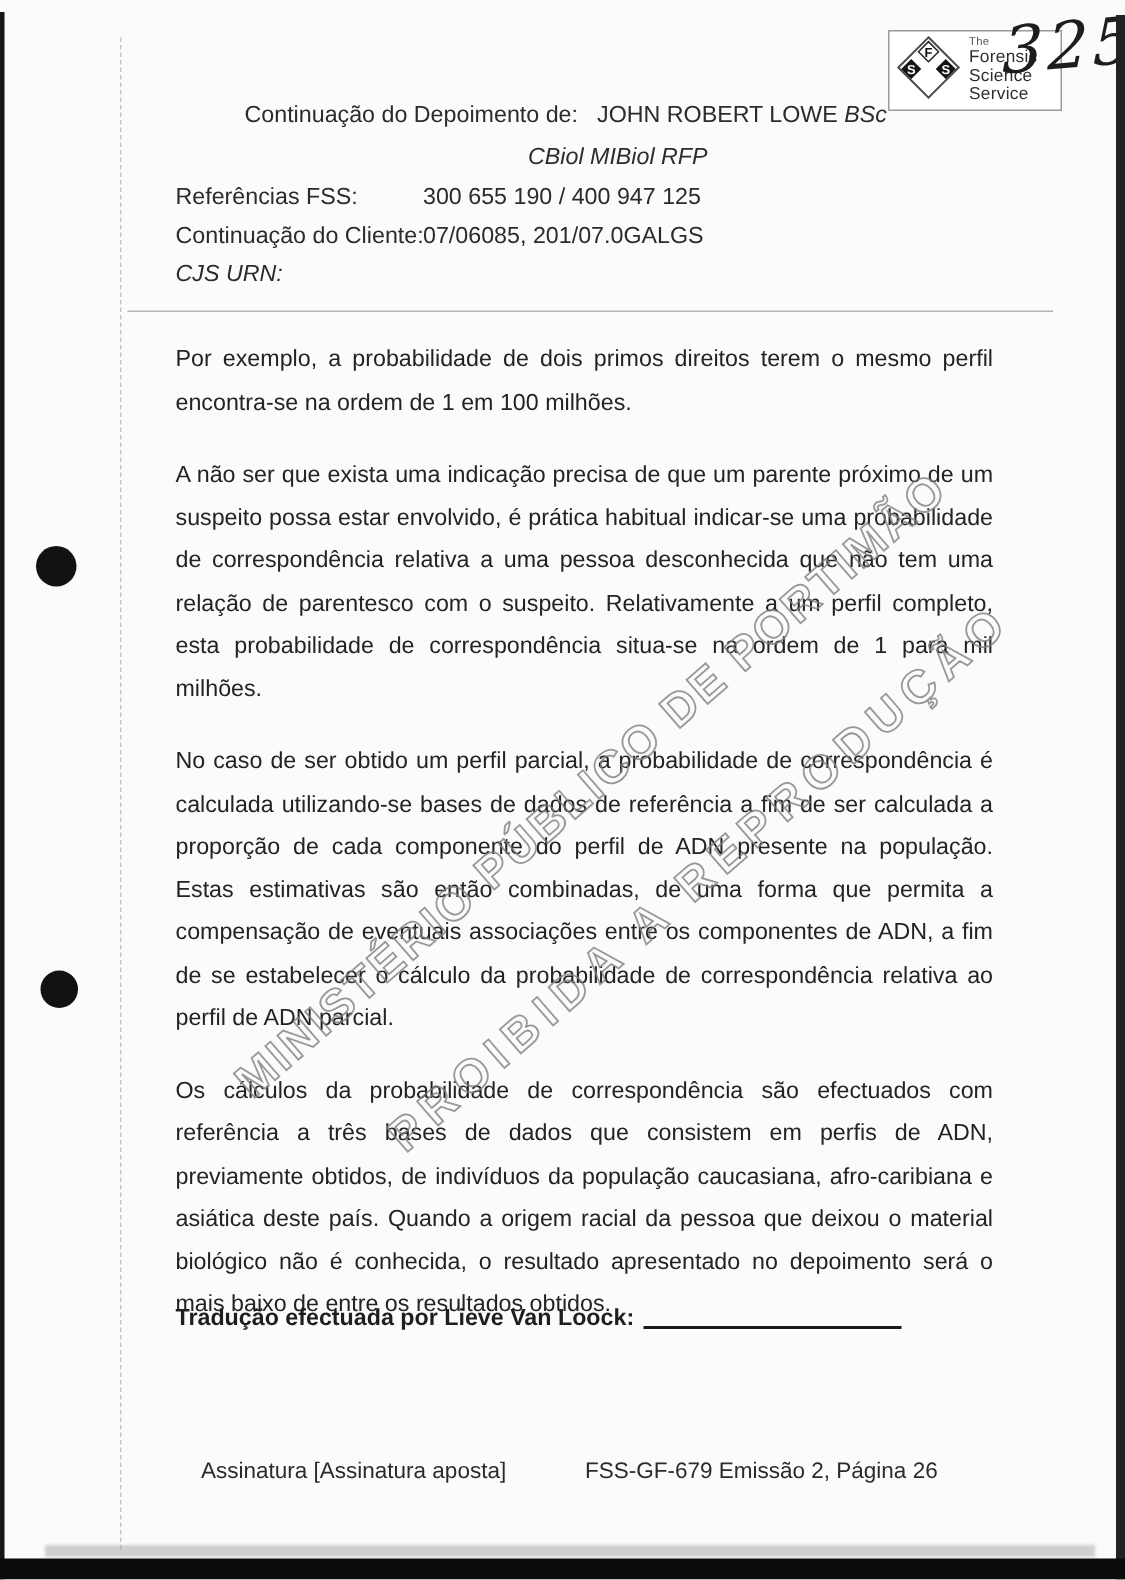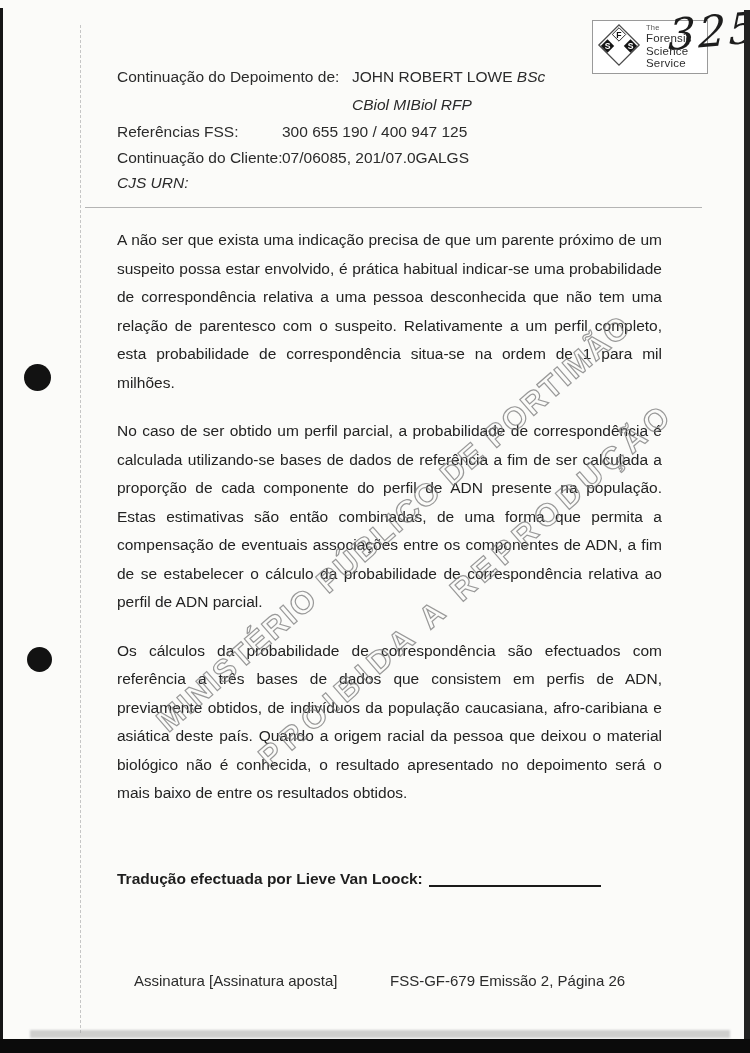--- a/index.html
+++ b/index.html
@@ -22,21 +22,21 @@
   .logo-box{position:absolute;left:592px;top:20px;width:116px;height:54px;border:1px solid #9a9a9a;
     background:#fff;display:flex;align-items:center;gap:4px;padding:1px 3px;box-sizing:border-box;z-index:4;}
   .logo-text{font-size:11.5px;line-height:12.5px;color:#2e2e2e;letter-spacing:.2px;}
   .logo-text .the{font-size:7.5px;color:#555;display:block;line-height:8px;}
   .handwritten{position:absolute;left:668px;top:6px;z-index:4;
     font-family:"DejaVu Serif", serif;font-style:italic;font-size:43px;color:#1d1d1d;
     letter-spacing:3px;transform:rotate(-5deg) skewX(-6deg);}
   
   .hrow{position:absolute;left:117px;font-size:15.5px;color:#2b2b2b;white-space:nowrap;z-index:2;}
   .hrow .lbl{display:inline-block;}
-  .lbl-w1{width:235px;}
+  .lbl-w1{width:235px;margin-left:46px;}
   .lbl-w2{width:165px;}
   .it{font-style:italic;}
   .separator{position:absolute;left:85px;top:207px;width:617px;height:0;border-top:1px solid #a3a3a3;opacity:.8;z-index:2;}
   
   .body-text{position:absolute;left:117px;top:226px;width:545px;z-index:2;}
   .body-text p{margin:0 0 20px 0;font-size:15.5px;line-height:28.5px;text-align:justify;color:#232323;}
   .translation{position:absolute;left:117px;top:870px;font-size:15.5px;font-weight:bold;color:#1e1e1e;z-index:2;}
   .sig-blank{display:inline-block;width:172px;border-bottom:2px solid #1a1a1a;transform:translateY(3px);margin-left:6px;}
   
   .footer-left{position:absolute;left:134px;top:972px;font-size:15px;color:#2b2b2b;z-index:2;}
@@ -89,20 +89,21 @@
   <span class="lbl lbl-w2">Referências FSS:</span><span>300 655 190  / 400 947 125</span>
 </div>
 <div class="hrow" style="top:149px;">
   <span class="lbl lbl-w2">Continuação do Cliente:</span><span>07/06085, 201/07.0GALGS</span>
 </div>
 <div class="hrow it" style="top:174px;">CJS URN:</div>
 
 <div class="separator"></div>
 
 <div class="body-text">
+  <p>Por exemplo, a probabilidade de dois primos direitos terem o mesmo perfil encontra-se na ordem de 1 em 100 milhões.</p>
   <p>A não ser que exista uma indicação precisa de que um parente próximo de um suspeito possa estar envolvido, é prática habitual indicar-se uma probabilidade de correspondência relativa a uma pessoa desconhecida que não tem uma relação de parentesco com o suspeito. Relativamente a um perfil completo, esta probabilidade de correspondência situa-se na ordem de 1 para mil milhões.</p>
   <p>No caso de ser obtido um perfil parcial, a probabilidade de correspondência é calculada utilizando-se bases de dados de referência a fim de ser calculada a proporção de cada componente do perfil de ADN presente na população. Estas estimativas são então combinadas, de uma forma que permita a compensação de eventuais associações entre os componentes de ADN, a fim de se estabelecer o cálculo da probabilidade de correspondência relativa ao perfil de ADN parcial.</p>
   <p>Os cálculos da probabilidade de correspondência são efectuados com referência a três bases de dados que consistem em perfis de ADN, previamente obtidos, de indivíduos da população caucasiana, afro-caribiana e asiática deste país. Quando a origem racial da pessoa que deixou o material biológico não é conhecida, o resultado apresentado no depoimento será o mais baixo de entre os resultados obtidos.</p>
 </div>
 
 <div class="translation">
   <span>Tradução efectuada por Lieve Van Loock:</span><span class="sig-blank"></span>
 </div>
 
 <div class="wm wm1">MINISTÉRIO PÚBLICO DE PORTIMÃO</div>

